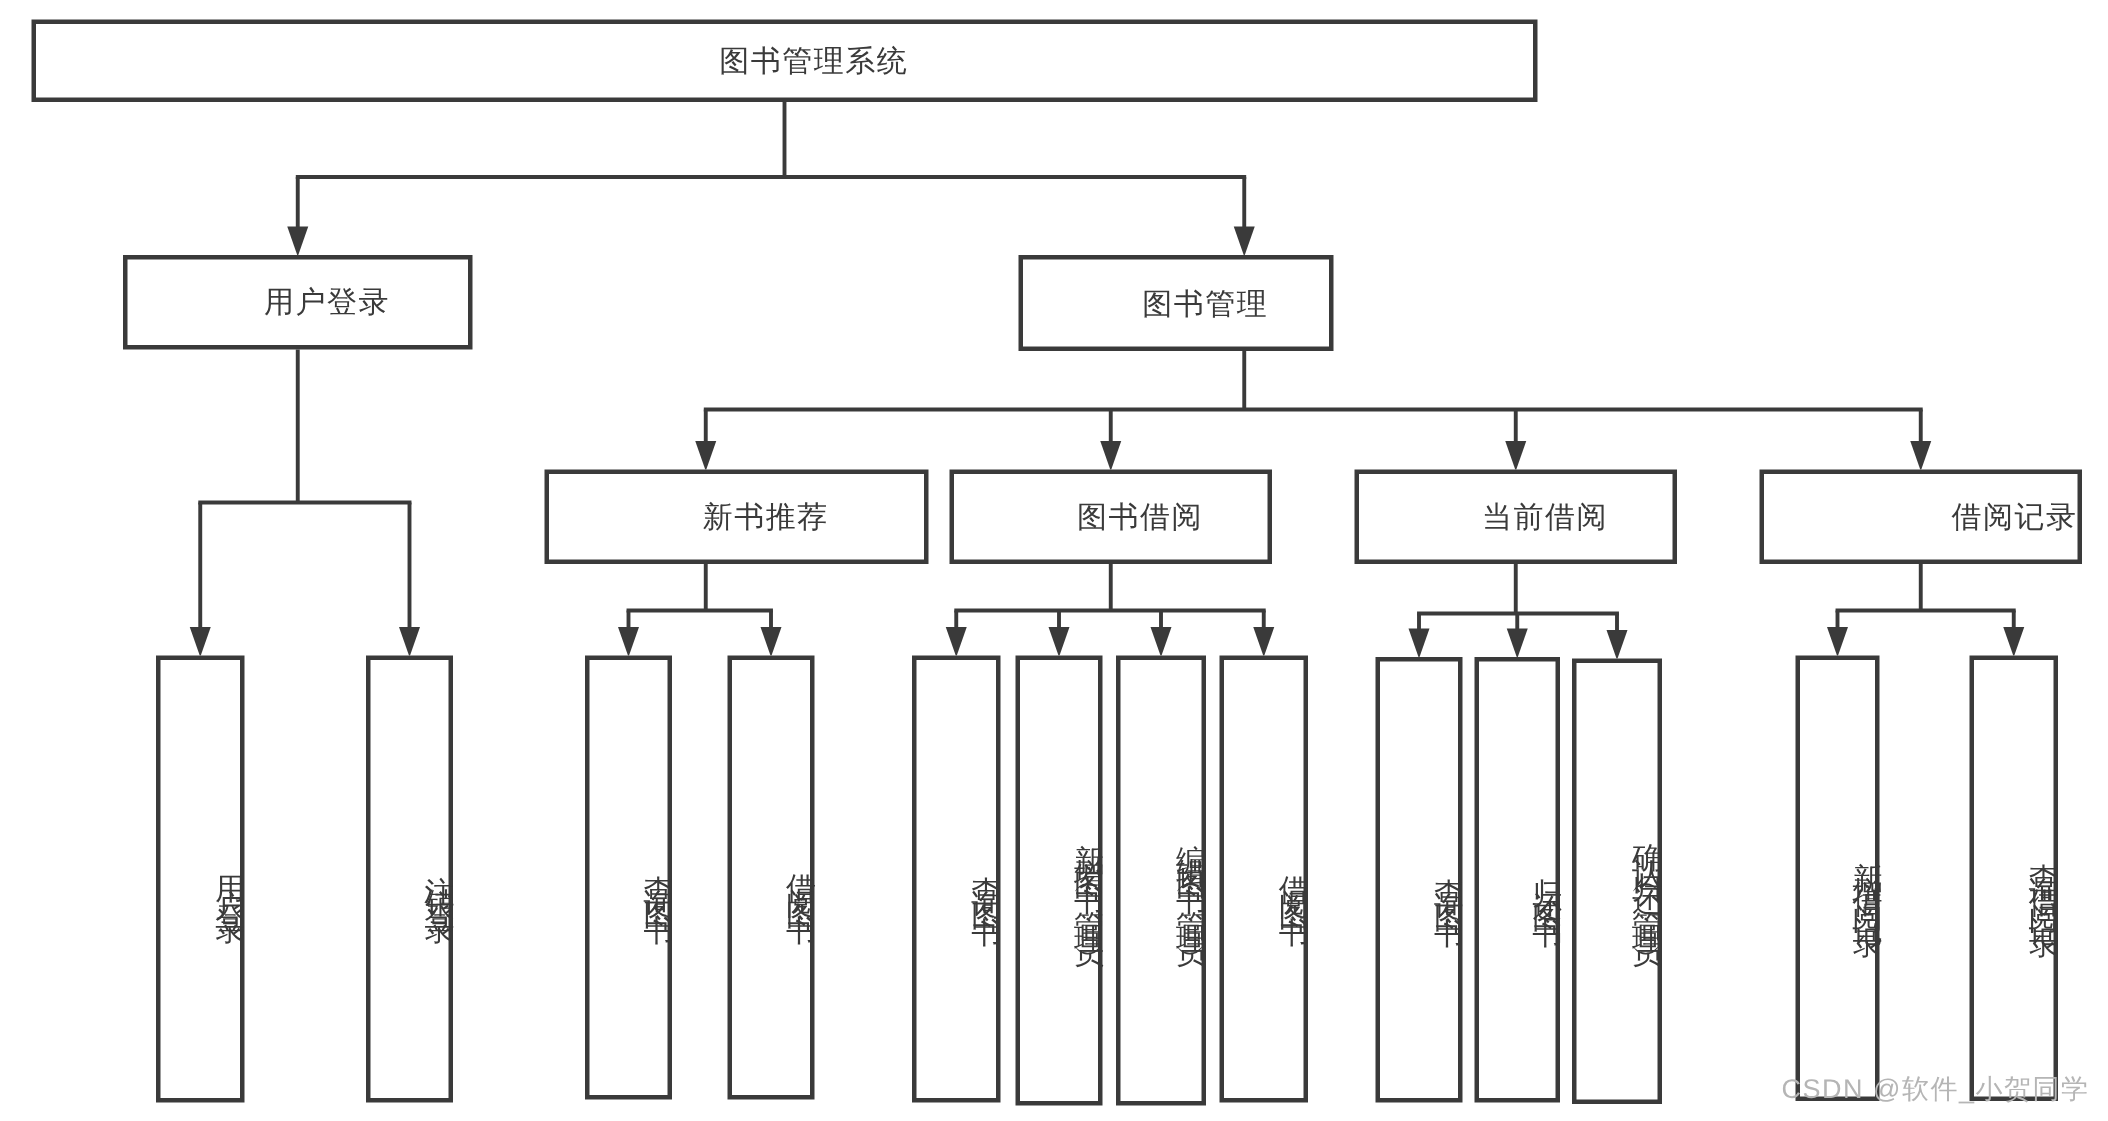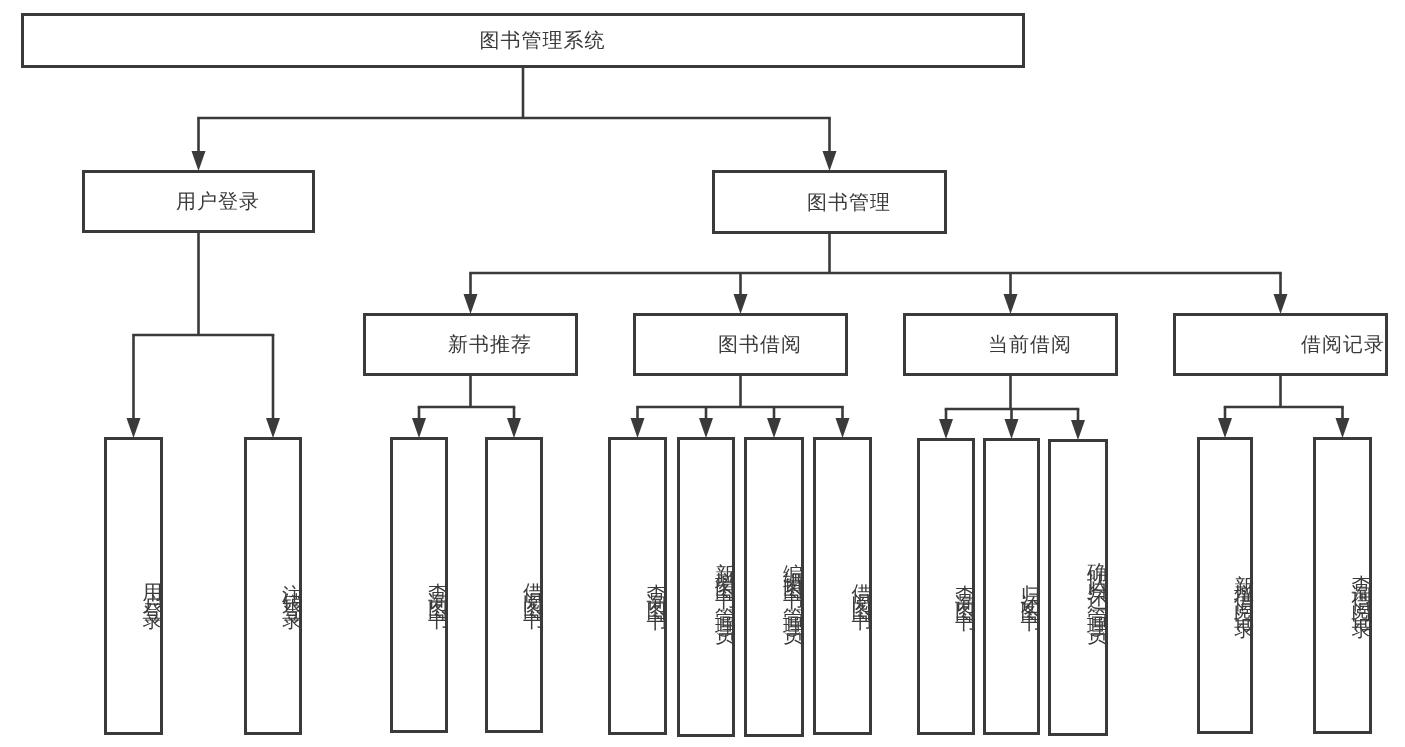--- a/index.html
+++ b/index.html
@@ -113,24 +113,24 @@
       <line x1="1342.5" y1="407" x2="1342.5" y2="425" stroke="#3a3a3a" stroke-width="2.6"></line>
       <polygon points="1335.5,418 1349.5,418 1342.5,438" fill="#3a3a3a"></polygon>
     </svg>
   <div id="nodes">
       <div class="node" style="left: 21px; top: 13px; width: 1004px; height: 55px;">
         <span class="lbl">图书管理系统</span>
       </div>
       <div class="node" style="left: 82px; top: 170px; width: 233px; height: 63px;">
         <span class="lbl">用户登录</span>
       </div>
-      <div class="node" style="left: 712px; top: 170px; width: 235px; height: 64px; font-family: Liberation Serif, serif;">
+      <div class="node" style="left: 679px; top: 170px; width: 210px; height: 64px; font-family: Liberation Serif, serif;">
         <span class="lbl">图书管理</span>
       </div>
-      <div class="node" style="left: 363px; top: 313px; width: 215px; height: 63px; font-family: Liberation Serif, serif;">
+      <div class="node" style="left: 363px; top: 313px; width: 256px; height: 63px; font-family: Liberation Serif, serif;">
         <span class="lbl">新书推荐</span>
       </div>
       <div class="node" style="left: 633px; top: 313px; width: 215px; height: 63px;">
         <span class="lbl">图书借阅</span>
       </div>
       <div class="node" style="left: 903px; top: 313px; width: 215px; height: 63px; text-align: right;">
         <span class="lbl">当前借阅</span>
       </div>
       <div class="node" style="left: 1173px; top: 313px; width: 215px; height: 63px; justify-content: flex-end;">
         <span class="lbl">借阅记录</span>
@@ -168,13 +168,14 @@
       <div class="node vertical" style="left: 1048px; top: 439px; width: 60px; height: 297px;">
         <span class="lbl">确认归还（管理员）</span>
       </div>
       <div class="node vertical" style="left: 1197px; top: 437px; width: 56px; height: 297px;">
         <span class="lbl">新增借阅记录</span>
       </div>
       <div class="node vertical" style="left: 1313px; top: 437px; width: 59px; height: 297px;">
         <span class="lbl">查询借阅记录</span>
       </div>
     </div>
+  <div id="watermark">CSDN @软件_小贺同学</div>
 </div>
 
 </body></html>

